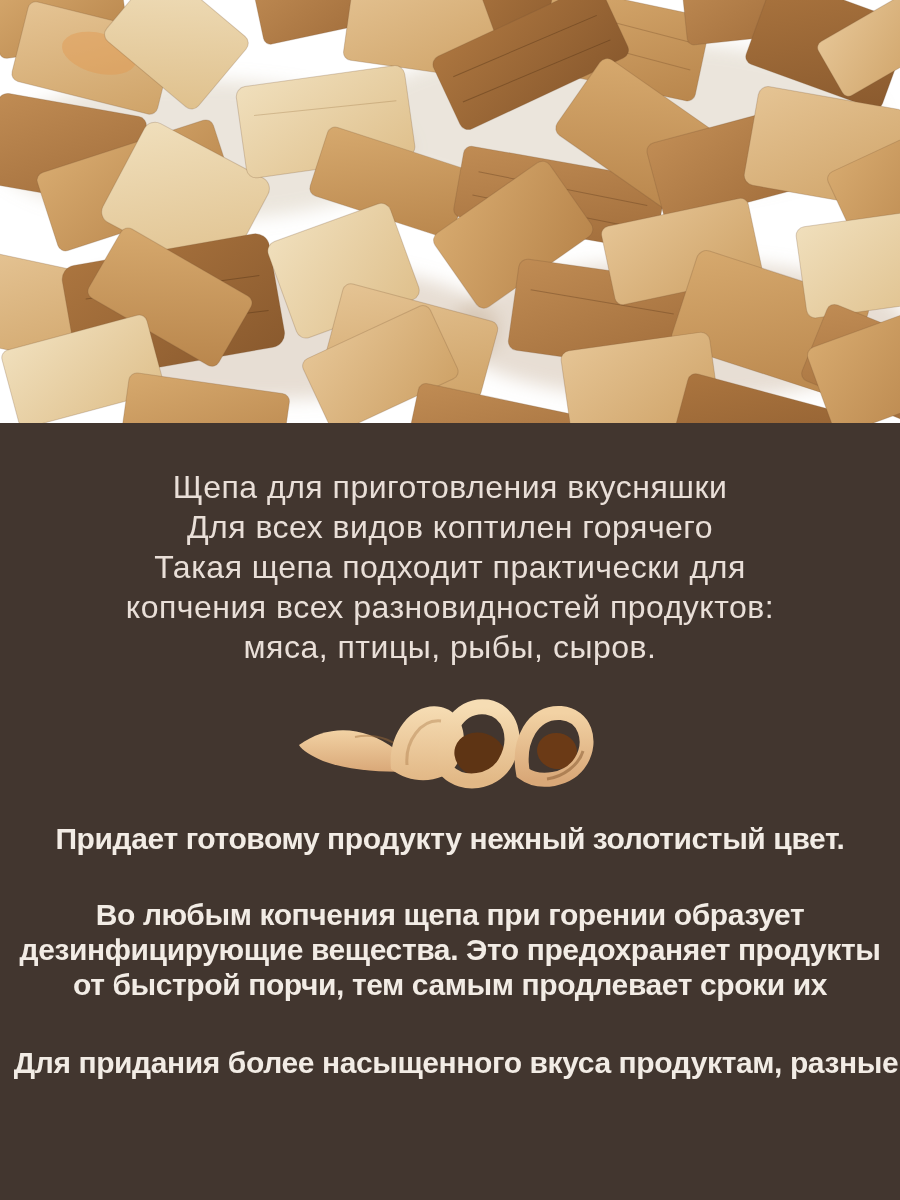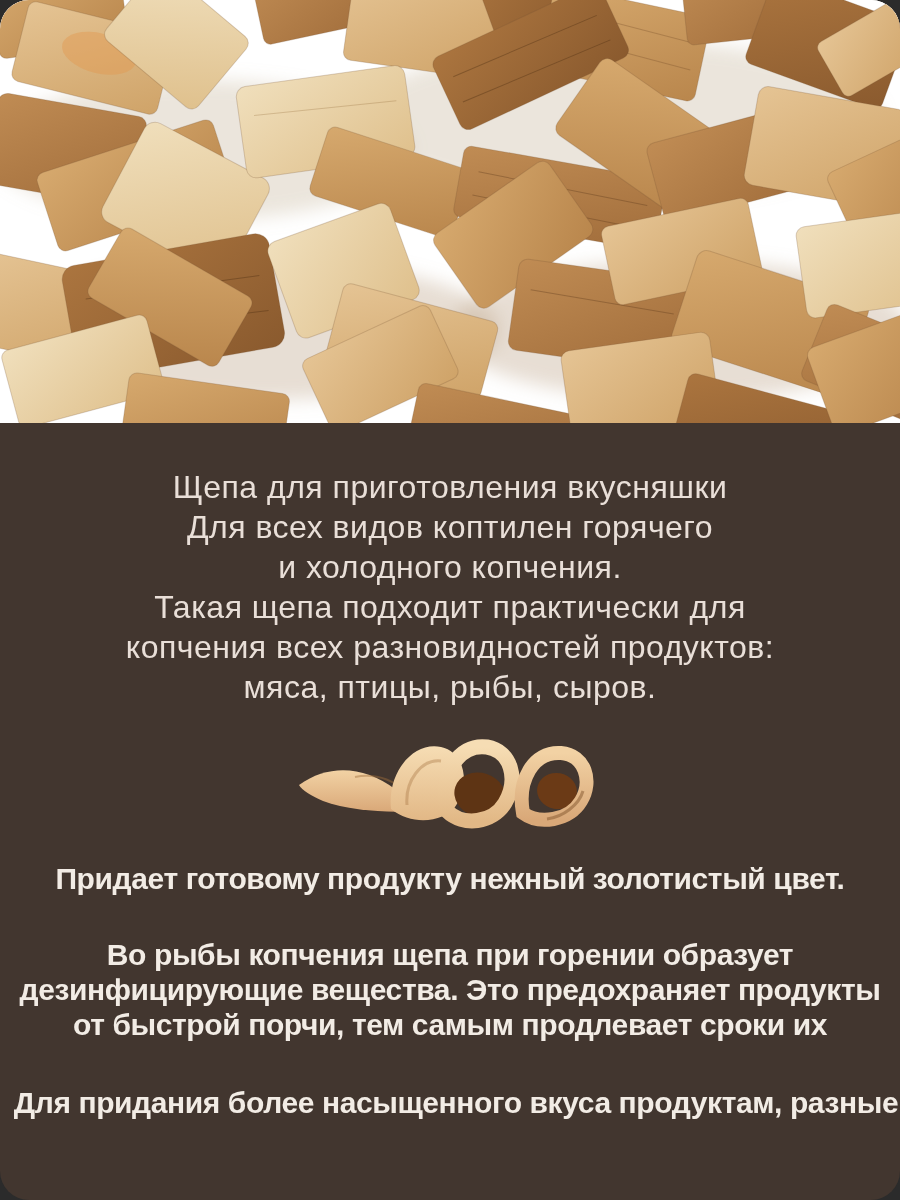--- a/index.html
+++ b/index.html
@@ -13,21 +13,20 @@
     width:900px;height:1200px;
     background:#2b2b2b;
     font-family:"Liberation Sans", sans-serif;
     -webkit-font-smoothing:antialiased;
   }
   .poster{
     position:relative;
     width:900px;height:1200px;
     background:var(--background);
     overflow:hidden;
-    border-radius:29px;
   }
   .photo{
     position:relative;
     width:900px;height:423px;
     background:var(--photo-bg);
     overflow:hidden;
   }
   .photo svg{display:block;}
   .headline{
     margin-top:44px;
@@ -235,21 +234,20 @@
         <g transform="translate(805,350) rotate(-20)">
             <rect width="125" height="92" rx="9" fill="url(#g3)"></rect>
           </g>
       </g>
     </svg>
   </div>
 
   <div class="headline">
     <div class="hl-line">Щепа для приготовления вкусняшки</div>
     <div class="hl-line">Для всех видов коптилен горячего</div>
-    <div class="hl-line">и холодного копчения.</div>
     <div class="hl-line">Такая щепа подходит практически для</div>
     <div class="hl-line">копчения всех разновидностей продуктов:</div>
     <div class="hl-line">мяса, птицы, рыбы, сыров.</div>
   </div>
 
   <div class="shaving">
     <svg width="310" height="104" viewBox="0 0 310 104" xmlns="http://www.w3.org/2000/svg">
       <defs>
         <linearGradient id="sh1" x1="0" y1="0" x2="0" y2="1">
           <stop offset="0" stop-color="#F6DDB4"></stop>
@@ -276,21 +274,21 @@
       <path d="M228 80 C 222 48, 238 18, 266 20 C 290 22, 298 48, 286 68 C 274 88, 244 92, 228 80 Z" fill="none" stroke="url(#sh2)" stroke-width="14" stroke-linecap="round"></path>
       <path d="M252 86 C 268 84, 284 72, 288 58" stroke="rgba(120,75,35,0.45)" stroke-width="3" fill="none"></path>
     </svg>
   </div>
 
   <div class="body-copy">
     <p class="para para-1">
       <span class="p-line">Придает готовому продукту нежный золотистый цвет.</span>
     </p>
     <p class="para para-2">
-      <span class="p-line">Во рыбы копчения щепа при горении образует</span><br>
+      <span class="p-line">Во любым копчения щепа при горении образует</span><br>
       <span class="p-line">дезинфицирующие вещества. Это предохраняет продукты</span><br>
       <span class="p-line">от быстрой порчи, тем самым продлевает сроки их</span>
     </p>
     <p class="para para-3">
       <span class="p-line">Для придания более насыщенного вкуса продуктам, разные</span><br>
     </p>
   </div>
 
 </div>
 

